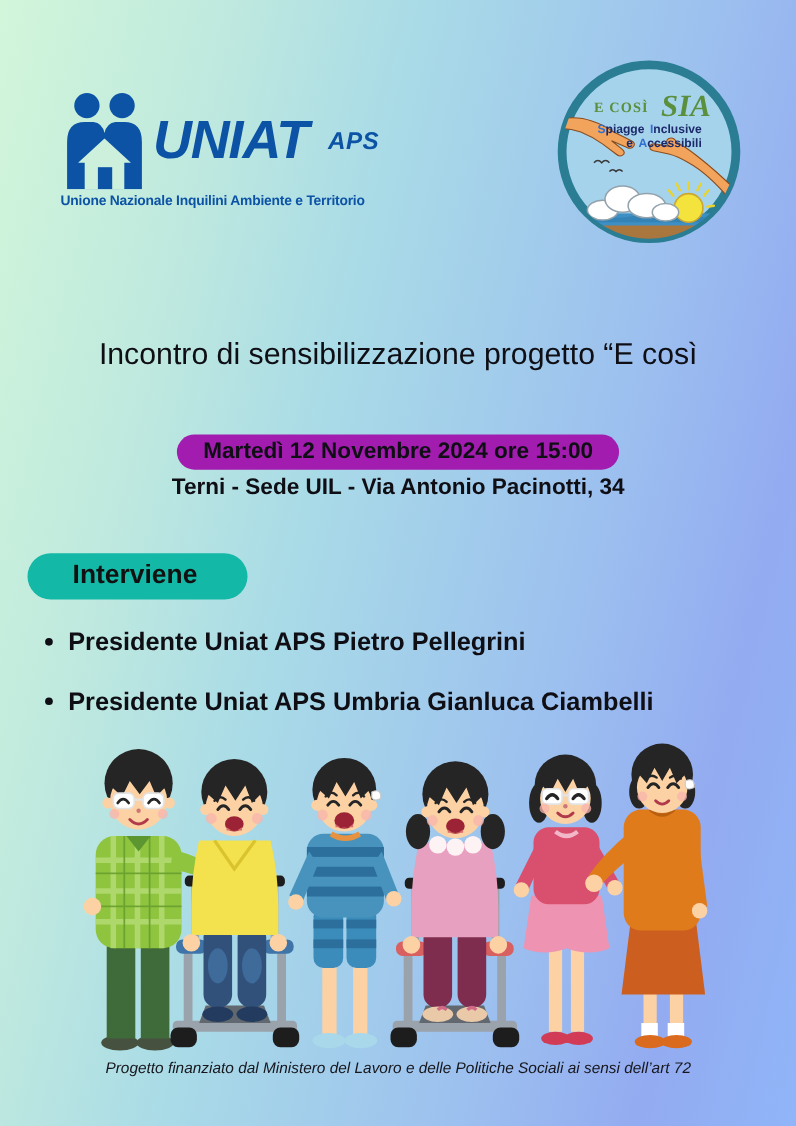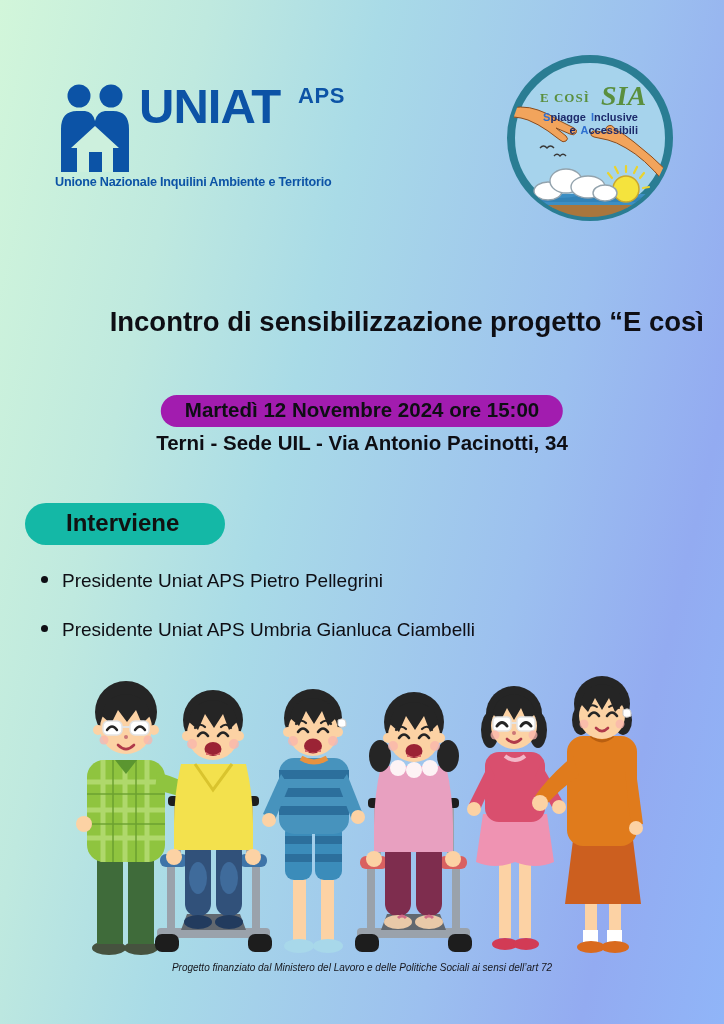--- a/index.html
+++ b/index.html
@@ -7,53 +7,53 @@
   body{
     font-family:"Liberation Sans", sans-serif;
     width:724px; height:1024px; overflow:hidden;
     background:linear-gradient(103deg,#d2f6da 0%,#bfe9df 22%,#a9dbe7 40%,#9cc0ef 68%,#93abf1 85%,#90b5f8 100%);
     position:relative;
   }
   .stage{ position:absolute; inset:0; }
 
   
   .uniat{ position:absolute; left:55px; top:84px; width:290px; }
-  .uniat-row{ display:flex; align-items:flex-start; }
+  .uniat-row{ display:flex; align-items:center;font-style:italic; }
   .uniat-icon{ width:80px; height:88px; flex:0 0 auto; }
   .uniat-word{ color:#0c53a6; font-weight:bold; font-size:49px; letter-spacing:-1px; line-height:0.9; margin-left:4px; }
   .uniat-aps{ color:#0c53a6; font-weight:bold; font-size:22px; letter-spacing:0.5px; margin-left:18px; line-height:1.1; }
   .uniat-tagline{ color:#0c53a6; font-weight:bold; font-size:12.6px; letter-spacing:-0.2px; margin-top:3px; white-space:nowrap; }
 
   
   .sia{ position:absolute; left:504px; top:52px; width:172px; height:172px; }
 
   
-  .title{ position:absolute; top:303px; left:20px; right:20px; text-align:right;
-          color:#0e0e14; font-weight:bold; font-size:27.5px; line-height:1.38; }
+  .title{ position:absolute; top:303px; left:20px; right:20px; text-align:center;
+          color:#0e0e14; font-weight:normal; font-size:27.5px; line-height:1.38; }
   .date-pill{ position:absolute; top:395px; left:50%; transform:translateX(-50%);
           background:#a21caf; border-radius:18px; padding:3px 24px 5px;
           font-weight:bold; font-size:20.5px; color:#0e0e14; white-space:nowrap; }
   .location{ position:absolute; top:431px; left:0; right:0; text-align:center;
           font-weight:bold; font-size:20.5px; color:#0e0e14; }
 
   
   .interviene-pill{ position:absolute; left:25px; top:503px; background:#14b8a6;
           border-radius:21px; padding:6px 46px 8px 41px; font-weight:bold; font-size:24px; color:#111; }
   .speakers{ position:absolute; left:41px; top:570px; list-style:none; }
   .speakers li{ display:flex; align-items:baseline; margin-bottom:27px;
-          font-weight:normal; font-size:19px; color:#0e0e14; }
+          font-weight:bold; font-size:23px; color:#0e0e14; }
   .bullet-dot{ width:7px; height:7px; border-radius:50%; background:#0e0e14;
           margin-right:14px; flex:0 0 auto; position:relative; top:-4px; }
 
   
   .illustration{ position:absolute; left:57px; top:664px; width:610px; height:300px; }
 
   
   .footer{ position:absolute; top:960px; left:0; right:0; text-align:center;
-          font-style:italic; font-size:10px; color:#16161c; line-height:1.55; }
+          font-style:italic; font-size:14px; color:#16161c; line-height:1.55; }
 </style>
 </head>
 <body>
 
 <div class="stage">
 
   <div class="uniat">
     <div class="uniat-row">
       <svg class="uniat-icon" viewBox="0 0 80 88">
         <circle cx="24" cy="12" r="11.5" fill="#0c53a6"></circle>

